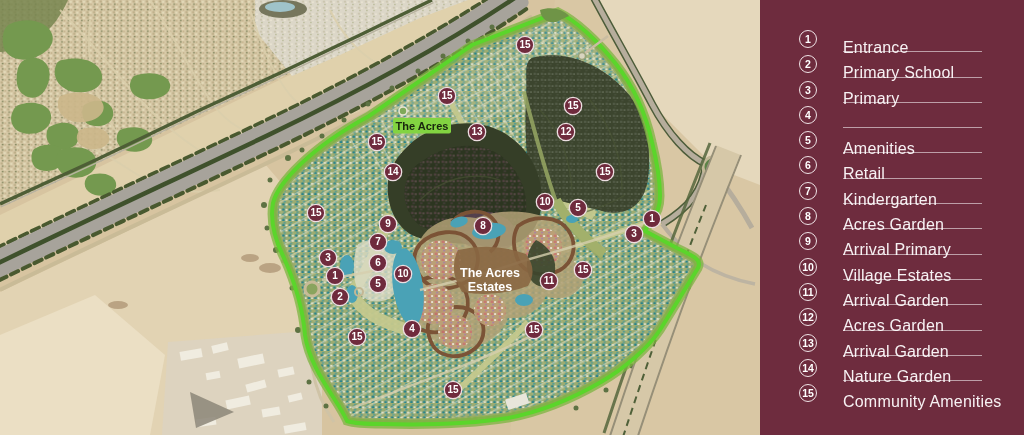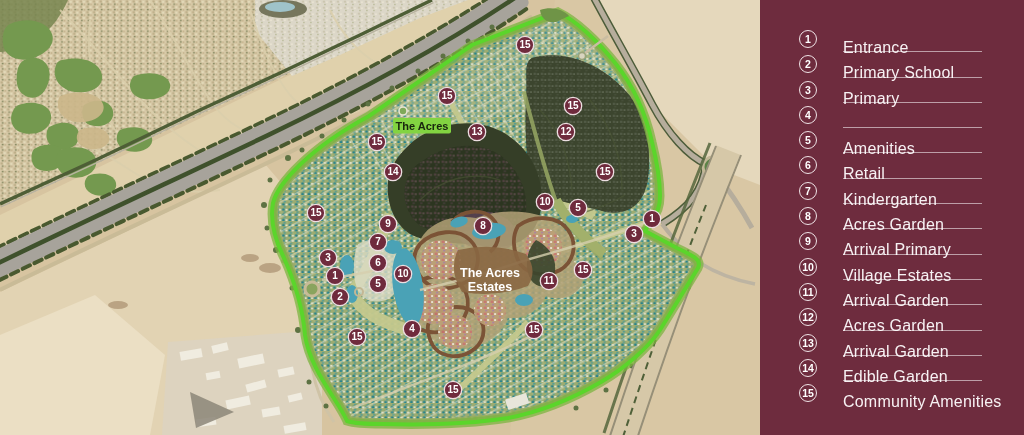--- a/index.html
+++ b/index.html
@@ -539,21 +539,21 @@
       </div>
 
 <div class="row">
         <span class="num">13</span>
         <span class="lbl">Arrival Garden</span>
         <span class="sep"></span>
       </div>
 
 <div class="row">
         <span class="num">14</span>
-        <span class="lbl">Edible Garden</span>
+        <span class="lbl">Nature Garden</span>
         <span class="sep"></span>
       </div>
 
 <div class="row">
         <span class="num">15</span>
         <span class="lbl">Community Amenities</span>
       </div>
 </div>
 </div>
 

